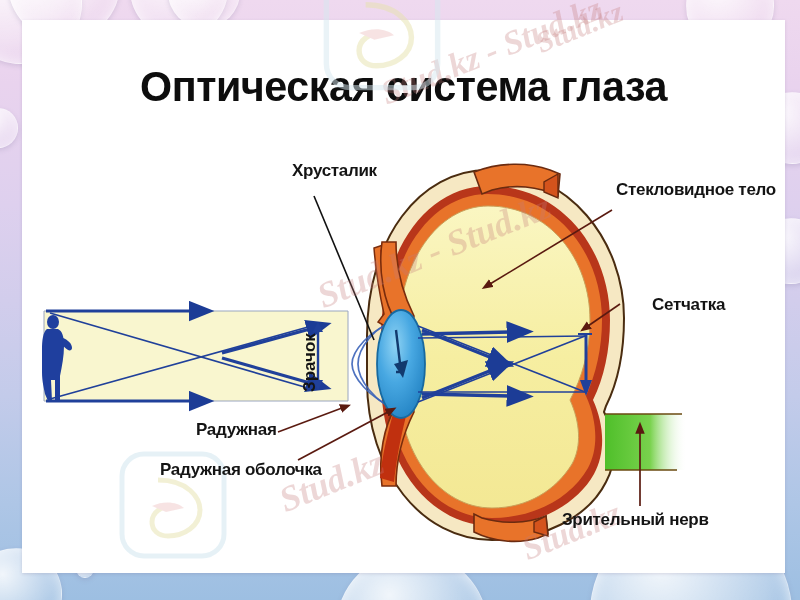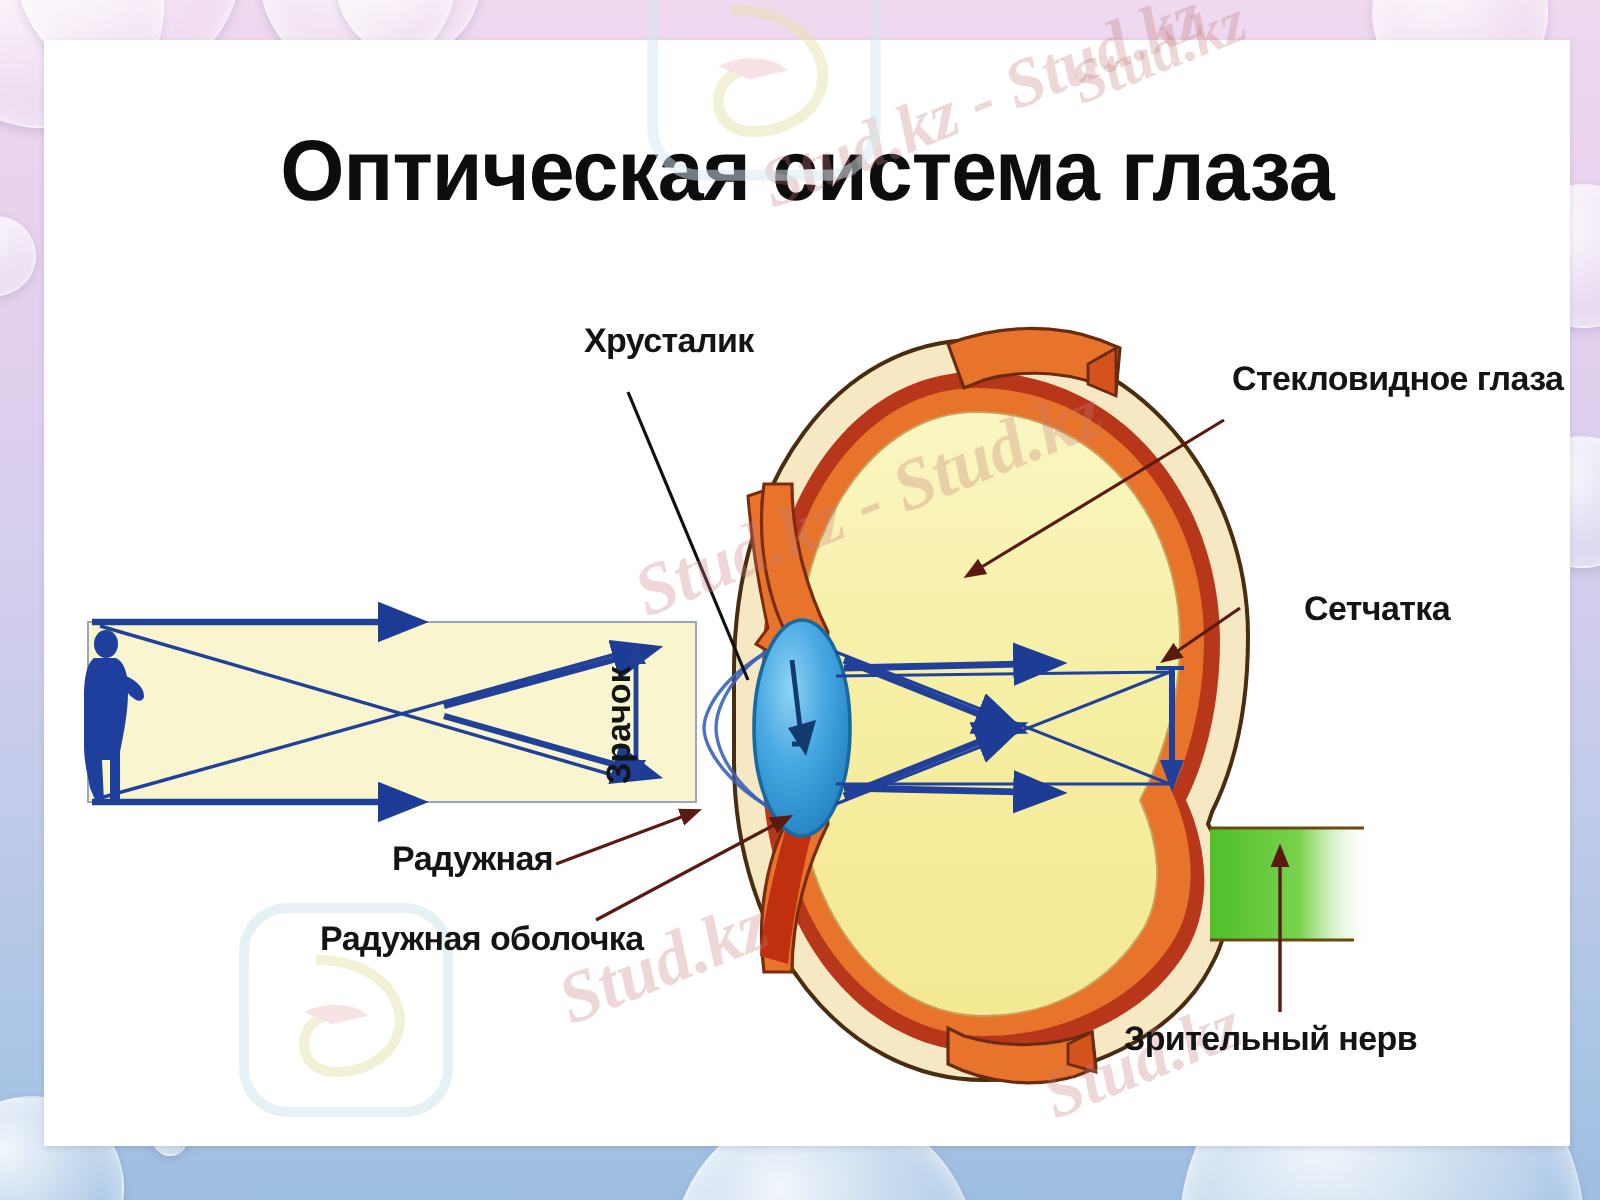--- a/index.html
+++ b/index.html
@@ -251,21 +251,21 @@
       <path d="M34 56 C46 50 60 52 66 58 L48 62 Z" fill="#f0c9c9"></path>
     </svg>
     <svg class="wm-logo" style="left:300px;top:-48px;" width="120" height="120" viewBox="0 0 110 110">
       <rect x="4" y="4" width="102" height="102" rx="22" fill="none" stroke="#d7e8f0" stroke-width="5"></rect>
       <path d="M40 30 C70 30 82 48 82 60 C82 76 66 86 50 86 C40 86 34 80 34 72 C34 62 44 56 54 56" fill="none" stroke="#e7e2ad" stroke-width="5"></path>
       <path d="M34 56 C46 50 60 52 66 58 L48 62 Z" fill="#f0c9c9"></path>
     </svg>
 
     <div class="lbl" style="left:270px;top:141px;">Хрусталик</div>
 
-    <div class="lbl" style="left:594px;top:160px;">Стекловидное глаза</div>
+    <div class="lbl" style="left:594px;top:160px;">Стекловидное тело</div>
 
     <div class="lbl" style="left:630px;top:260px;margin-top:15px;">Сетчатка</div>
 
     <div class="lbl" style="left:174px;top:400px;">Радужная</div>
 
     <div class="lbl" style="left:122px;top:440px;margin-left:16px;">Радужная оболочка</div>
 
     <div class="lbl" style="left:540px;top:490px;">Зрительный нерв</div>
 
     <div class="lbl-vert" style="left:278px;top:372px;">Зрачок</div>

